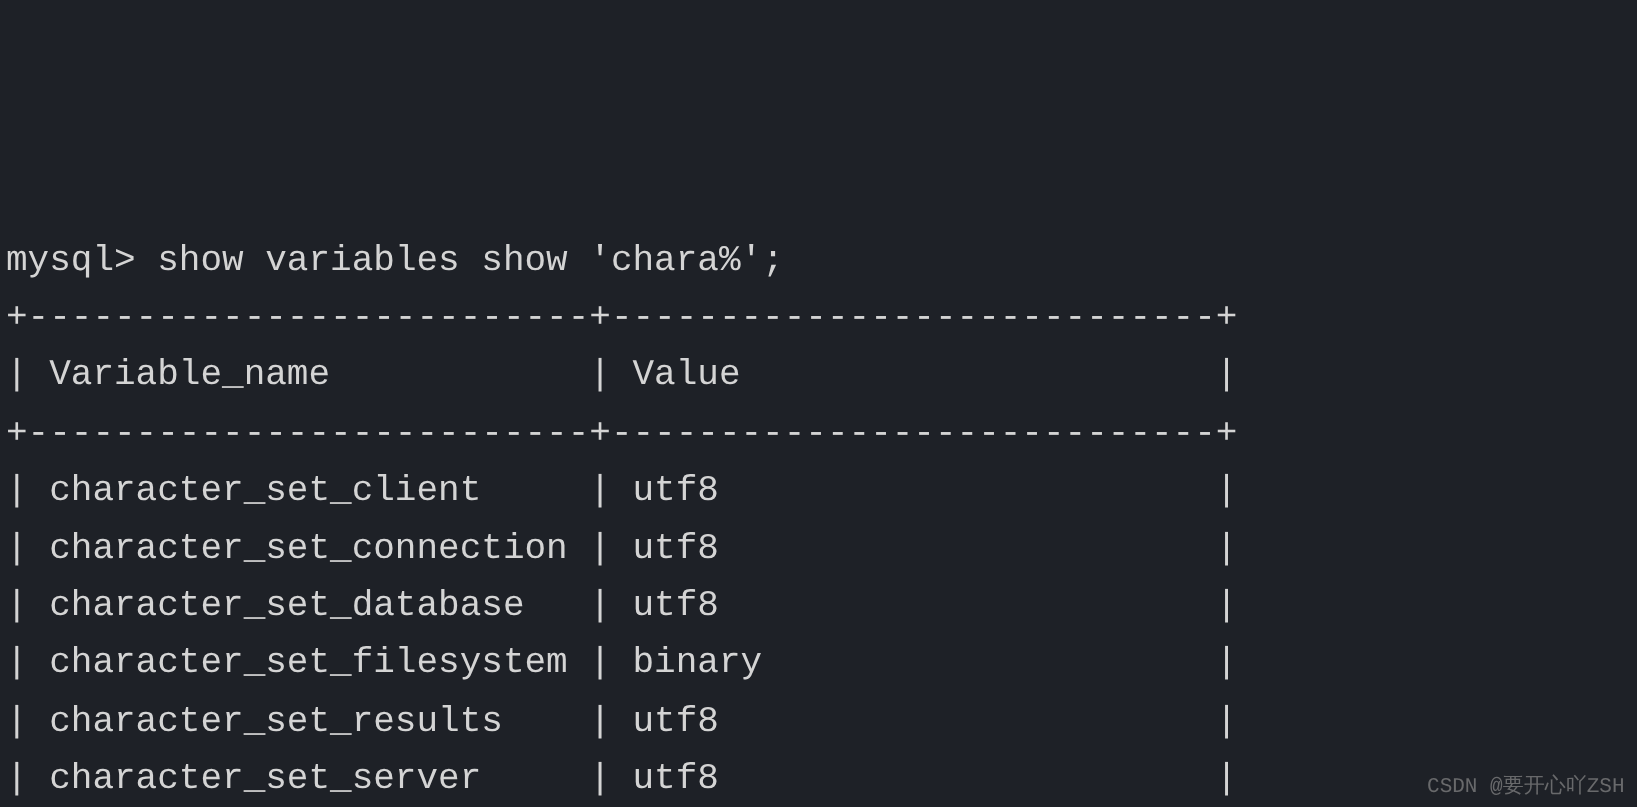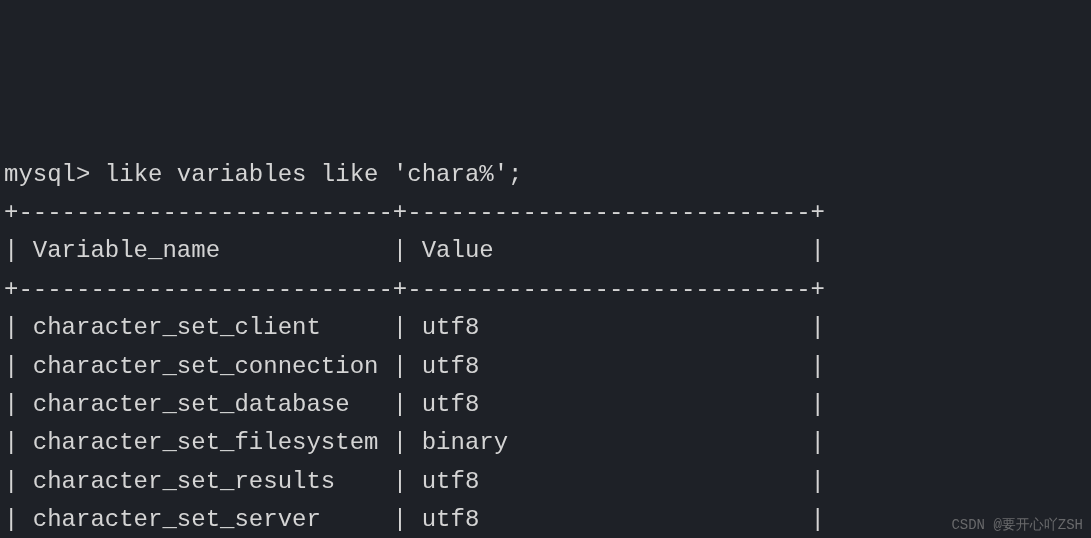--- a/index.html
+++ b/index.html
@@ -31,21 +31,21 @@
       font-size: 14px;
       opacity: 0.7;
       text-align: right;
     }
   </style>
 </head>
 <body>
 
 
 
-<div class="terminal"><span>mysql&gt;</span> <span>like variables like 'chara%';</span>
+<div class="terminal"><span>mysql&gt;</span> <span>show variables show 'chara%';</span>
 <span>+--------------------------+----------------------------+</span>
 <span>| Variable_name            | Value                      |</span>
 <span>+--------------------------+----------------------------+</span>
 <span>| character_set_client     | utf8                       |</span>
 <span>| character_set_connection | utf8                       |</span>
 <span>| character_set_database   | utf8                       |</span>
 <span>| character_set_filesystem | binary                     |</span>
 <span>| character_set_results    | utf8                       |</span>
 <span>| character_set_server     | utf8                       |</span>
 

